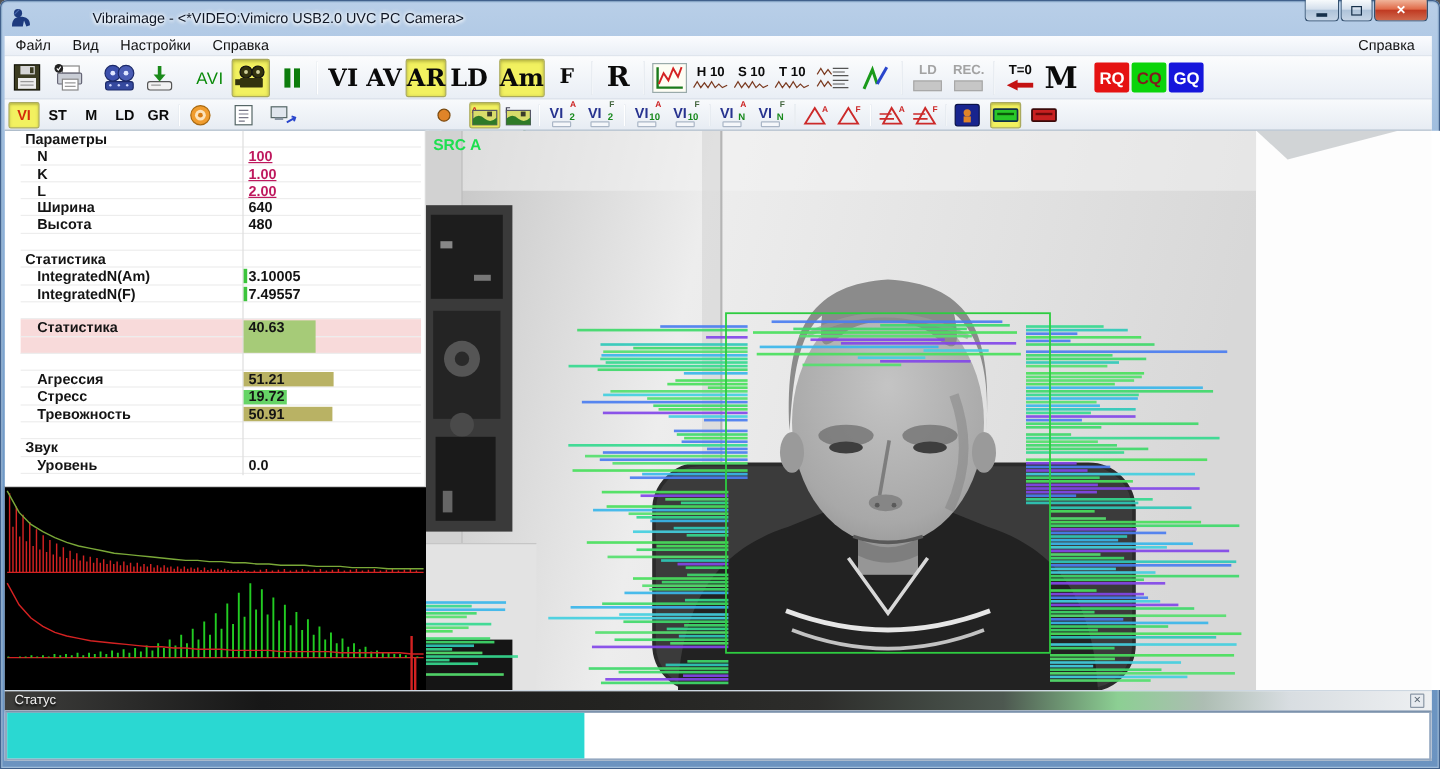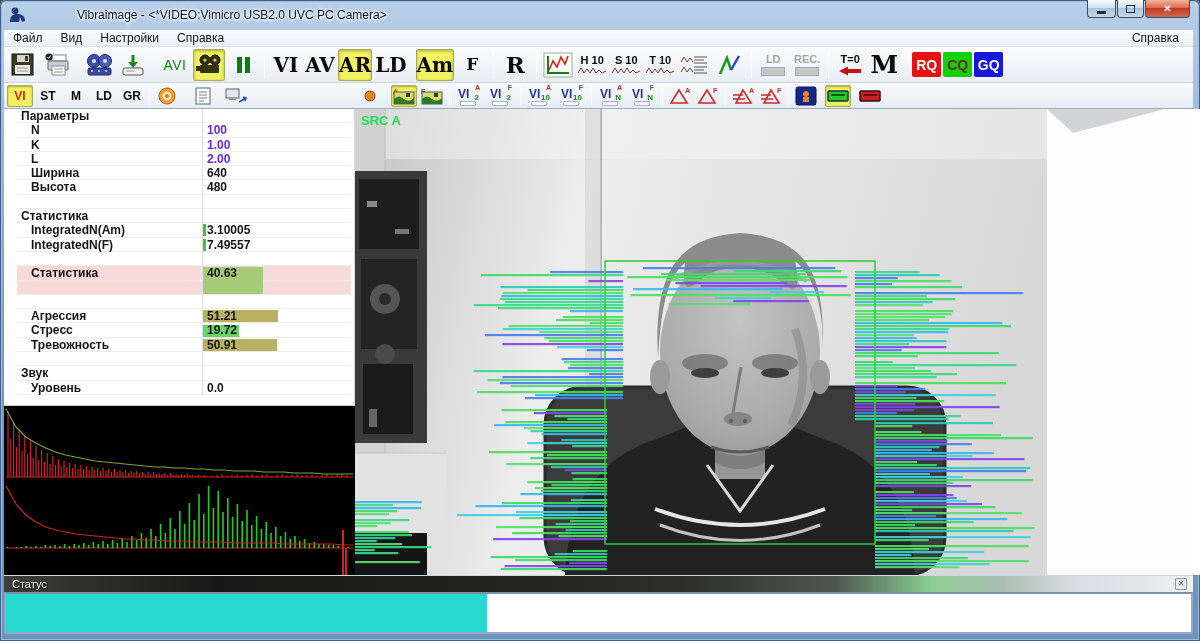--- a/index.html
+++ b/index.html
@@ -66,21 +66,21 @@
   .vitab{position:absolute;left:5px;bottom:0px;width:16px;height:5px;border:1px solid #aab6c6;border-radius:1px;background:#f5f7fa;}
   
   .param-panel{position:absolute;left:13px;top:79px;width:421px;height:296px;background:#fff;
     border-right:2px solid #14532d;}
   .prows{position:absolute;left:0;top:0;width:334px;height:296px;overflow:hidden;}
   .prow{position:relative;height:14.3px;border-bottom:1px solid #ededed;font-size:12px;font-weight:bold;color:#141414;}
   .prow.danger,.prow.danger2{background:#f8dada;}
   .plabel{position:absolute;left:14px;top:0;line-height:14px;white-space:nowrap;}
   .prow.header .plabel{left:4px;}
   .pvaluecell{position:absolute;left:190px;top:0;line-height:14px;z-index:3;}
-  .prow.green .pvaluecell{color:#6d28d9;}
+  .prow.green .pvaluecell{color:#be185d;text-decoration:underline;}
   .pbar{position:absolute;z-index:1;}
   .colsep{position:absolute;left:185px;top:0;height:287px;width:1px;background:#dedede;}
   .pscroll{position:absolute;left:337px;top:0;width:14px;height:296px;background:#f1f2f4;border-left:1px solid #dcdcdc;}
   .sarr{position:absolute;left:1px;width:12px;height:12px;font-size:6px;color:#50606e;
     display:flex;align-items:center;justify-content:center;background:linear-gradient(#fdfdfe,#dfe4ea);border:1px solid #b9c2cc;border-radius:2px;}
   .sarr.up{top:0;}.sarr.dn{bottom:0;}
   .sthumb{position:absolute;left:1px;top:86px;width:12px;height:196px;
     background:linear-gradient(90deg,#eef0f3,#ccd3db);border:1px solid #94a0ad;border-radius:2px;}
   .sgrip{position:absolute;left:2px;top:92px;width:6px;height:1px;background:#8a96a4;box-shadow:0 3px 0 #8a96a4,0 6px 0 #8a96a4;}
   

